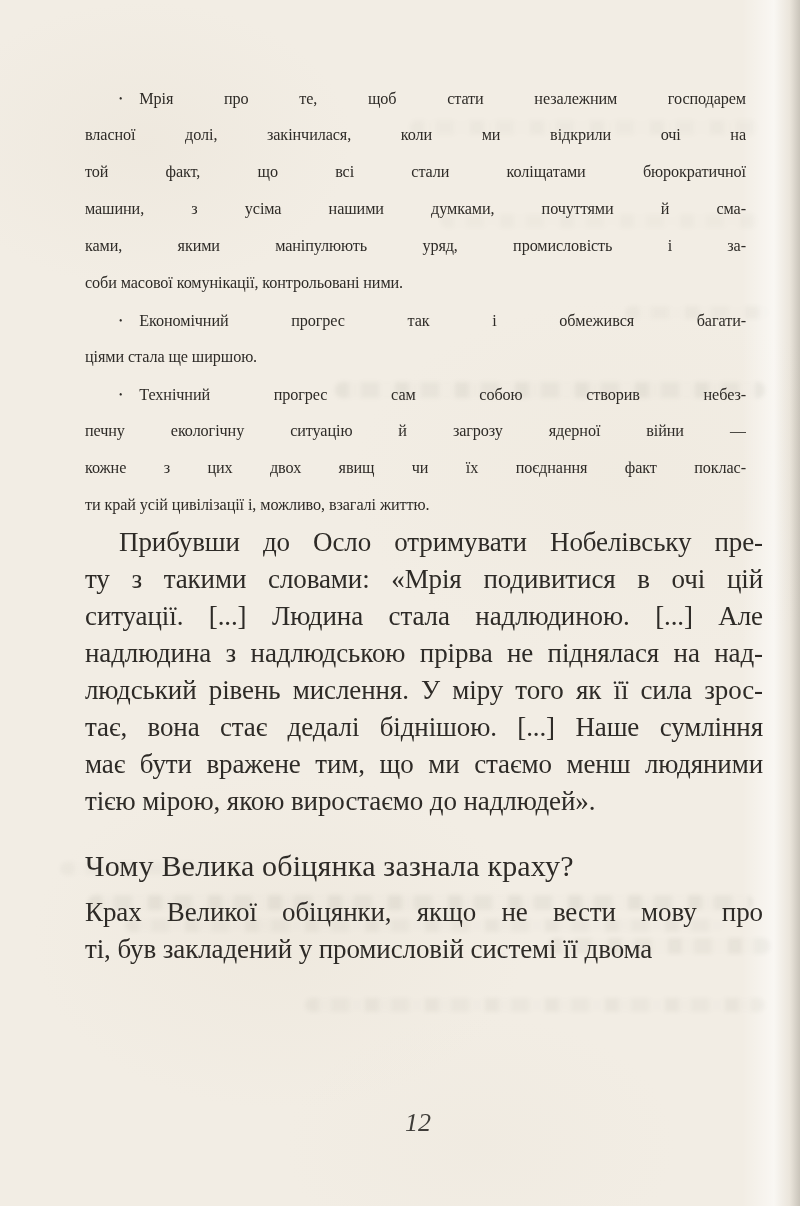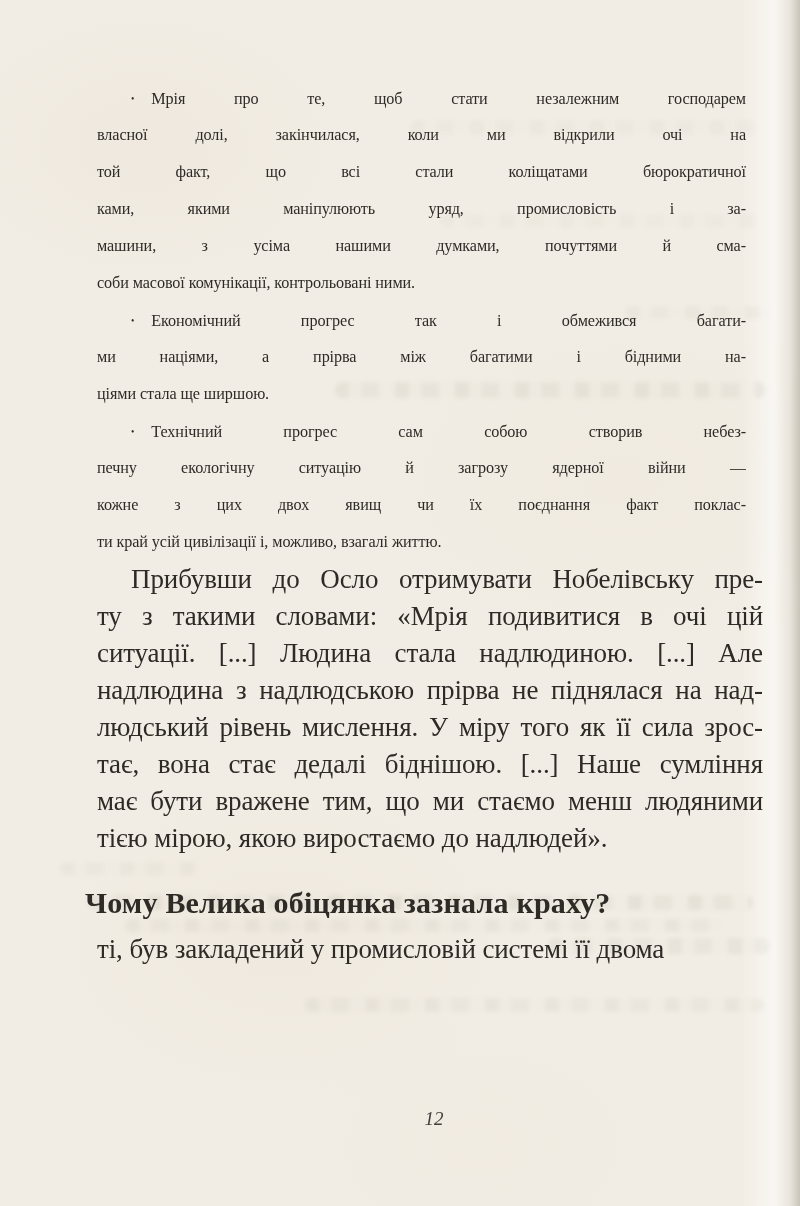--- a/index.html
+++ b/index.html
@@ -72,48 +72,47 @@
     font-size: 27px;
     line-height: 37px;
     color: var(--ink, #2e2b27);
     letter-spacing: -0.1px;
   }
   .line {
     text-align: justify;
     text-align-last: justify;
     height: 37px;
     overflow: hidden;
-    margin-left: 12px;
   }
   .line.lastline { text-align-last: left; font-family: Liberation Serif, serif; }
   .para.bullet .line.first,
   .para.indent .line.first { text-indent: 34px; }
   .bullet {
     font-size: 0.6em;
     vertical-align: 0.18em;
     padding-right: 17px;
   }
   .heading {
     font-size: 30px;
-    font-weight: 700;
+    font-weight: 400;
     line-height: 40px;
     margin: 26px 0 8px 0;
     color: var(--ink, #2e2b27);
     letter-spacing: 0.2px;
   }
 
   
   .page-number {
     position: absolute;
     top: 1108px;
-    left: 95px;
+    left: 79px;
     width: 678px;
     text-align: center;
     font-style: italic;
-    font-size: 19px;
+    font-size: 26px;
     color: var(--folio, #3f3d39);
   }
 </style>
 </head>
 <body>
 
 <div class="paper-texture"></div>
 <div class="edge-right"></div>
 
 <div class="smudge s1"></div>
@@ -124,44 +123,44 @@
 <div class="smudge s6"></div>
 <div class="smudge s7"></div>
 <div class="smudge s8"></div>
 <div class="smudge s9"></div>
 
 <div class="page-text">
     <div class="para bullet">
       <div class="line first"><span class="bullet">•</span>Мрія про те, щоб стати незалежним господарем</div>
       <div class="line">власної долі, закінчилася, коли ми відкрили очі на</div>
       <div class="line">той факт, що всі стали коліщатами бюрократичної</div>
+      <div class="line">машини, з усіма нашими думками, почуттями й сма-</div>
       <div class="line">ками, якими маніпулюють уряд, промисловість і за-</div>
-      <div class="line">машини, з усіма нашими думками, почуттями й сма-</div>
       <div class="line lastline">соби масової комунікації, контрольовані ними.</div>
     </div>
     <div class="para bullet">
       <div class="line first"><span class="bullet">•</span>Економічний прогрес так і обмежився багати-</div>
-      <div class="line">ми націями, а прірва між багатими і бідними на-</div>
       <div class="line lastline">ціями стала ще ширшою.</div>
     </div>
     <div class="para bullet">
       <div class="line first"><span class="bullet">•</span>Технічний прогрес сам собою створив небез-</div>
       <div class="line">печну екологічну ситуацію й загрозу ядерної війни —</div>
       <div class="line">кожне з цих двох явищ чи їх поєднання факт поклас-</div>
       <div class="line lastline">ти край усій цивілізації і, можливо, взагалі життю.</div>
     </div>
     <div class="para indent">
       <div class="line first">Прибувши до Осло отримувати Нобелівську пре-</div>
       <div class="line">ту з такими словами: «Мрія подивитися в очі цій</div>
       <div class="line">ситуації. [...] Людина стала надлюдиною. [...] Але</div>
       <div class="line">надлюдина з надлюдською прірва не піднялася на над-</div>
       <div class="line">людський рівень мислення. У міру того як її сила зрос-</div>
       <div class="line">тає, вона стає дедалі біднішою. [...] Наше сумління</div>
       <div class="line">має бути вражене тим, що ми стаємо менш людяними</div>
       <div class="line lastline">тією мірою, якою виростаємо до надлюдей».</div>
     </div>
     <h2 class="heading">Чому Велика обіцянка зазнала краху?</h2>
     <div class="para plain">
+      <div class="line first">Крах Великої обіцянки, якщо не вести мову про</div>
       <div class="line lastline">ті, був закладений у промисловій системі її двома</div>
     </div>
   </div>
 
 <div class="page-number">12</div>
 
 </body></html>

